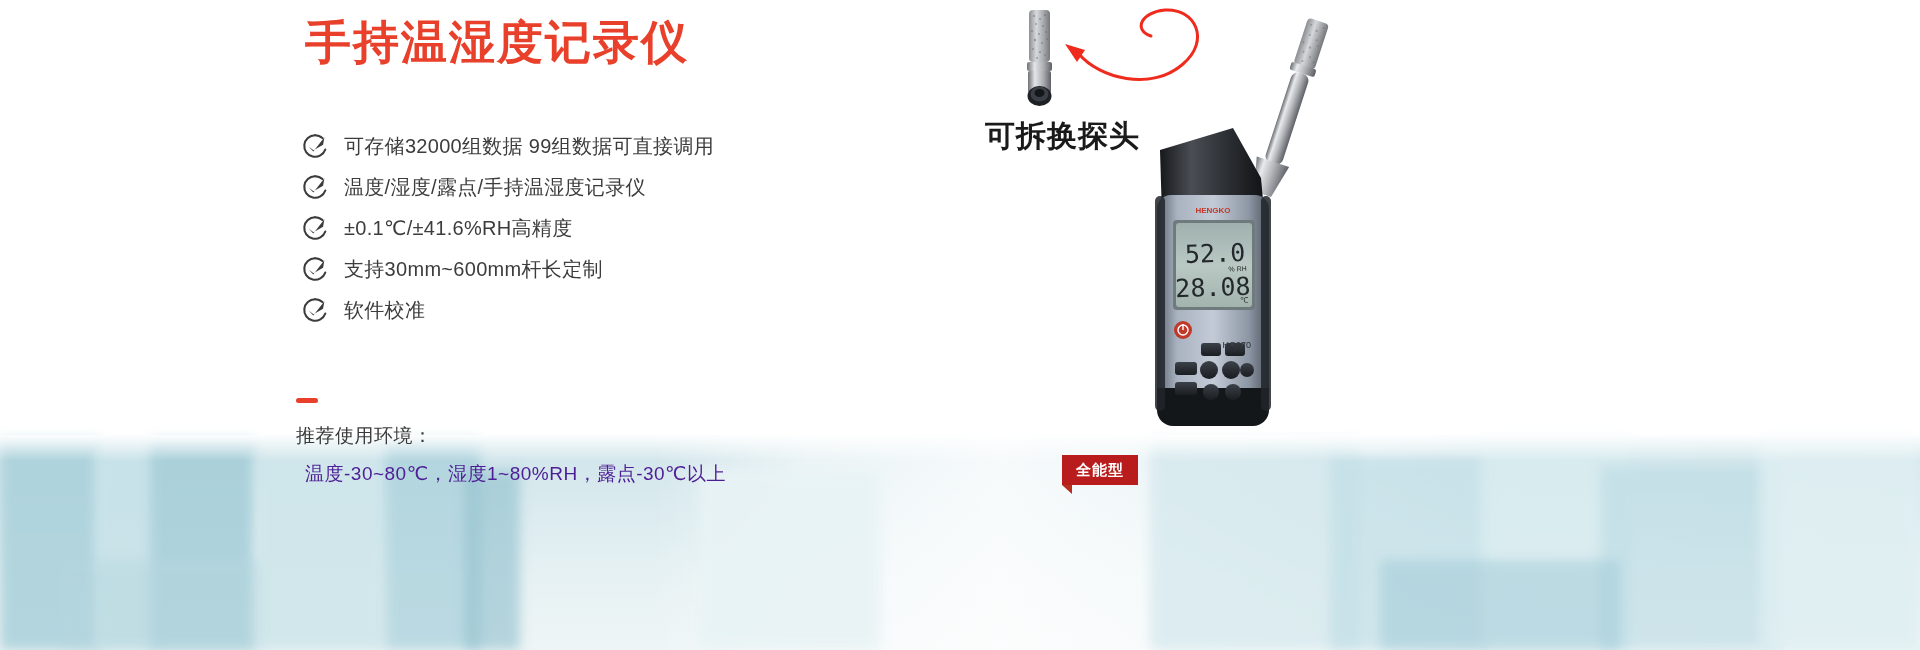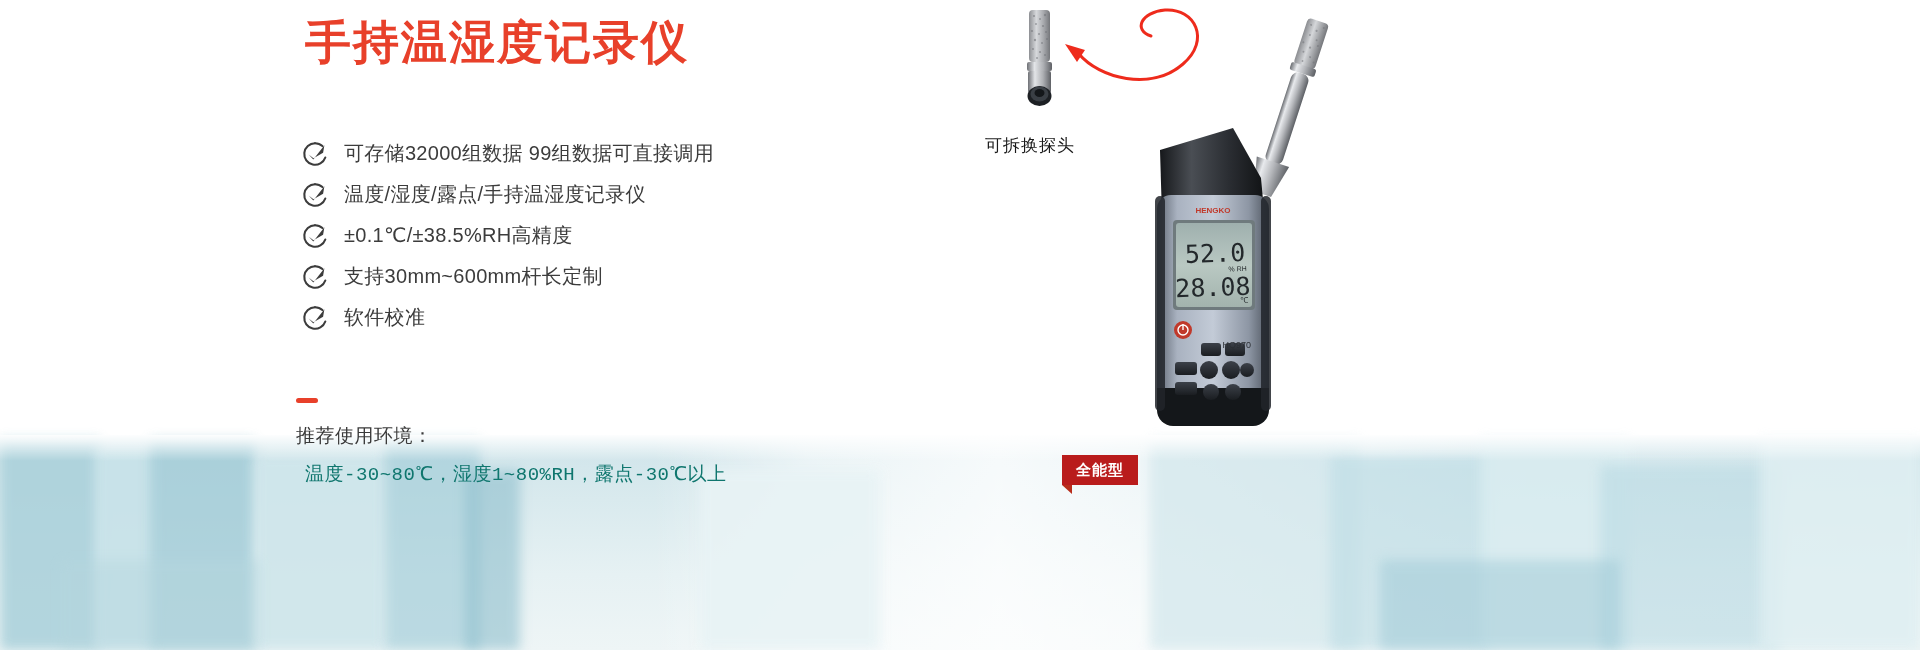--- a/index.html
+++ b/index.html
@@ -48,43 +48,43 @@
     position:absolute; left:305px; top:12px;
     font-size:46px; font-weight:bold; letter-spacing:2px;
     color:#e8402a; white-space:nowrap;
   }
   .subhead {
     position:absolute; left:303px; top:80px;
     font-size:28px; font-weight:bold; letter-spacing:1px;
     color:#1b1f9c; white-space:nowrap;
   }
   .features { position:absolute; left:302px; top:133px; }
-  .frow { display:flex; align-items:center; height:41px; }
+  .frow { display:flex; height:41px; }
   .tick { width:26px; height:26px; margin-right:16px; flex:0 0 auto; }
   .ftext {
     font-size:20px; color:#3c3c3c; white-space:nowrap; letter-spacing:.3px;
   }
 
   .red-dash {
     position:absolute; left:296px; top:398px;
     width:22px; height:5px; border-radius:3px; background:#e8402a;
   }
   .env1 {
     position:absolute; left:296px; top:423px;
     font-size:19px; color:#3a3a3a; letter-spacing:.5px; white-space:nowrap;
   }
   .env2 {
     position:absolute; left:305px; top:461px;
-    font-size:19px; color:#0f766e; letter-spacing:.5px; white-space:nowrap;font-family:Liberation Mono, monospace;
+    font-size:19px; color:#4c1d95; letter-spacing:.5px; white-space:nowrap;
   }
 
   
   .probe-label {
-    position:absolute; left:985px; top:134px;
-    font-size:17px; font-weight:normal; color:#1a1a1a; letter-spacing:1px;
+    position:absolute; left:985px; top:116px;
+    font-size:30px; font-weight:bold; color:#1a1a1a; letter-spacing:1px;
   }
   .loose-probe { position:absolute; left:1020px; top:8px; width:40px; height:105px; }
   .curve-arrow { position:absolute; left:1055px; top:0px; width:160px; height:90px; }
 
   
   .meter { position:absolute; left:1115px; top:0px; width:230px; height:500px; }
   .badge {
     position:absolute; left:1062px; top:455px;
     width:76px; height:30px; background:#b91c1c; color:#fff;
     font-size:15px; font-weight:bold; letter-spacing:1px;
@@ -141,21 +141,21 @@
       <span class="ftext">温度/湿度/露点/手持温湿度记录仪</span>
     </div>
     <div class="frow">
       <span class="tick">
         <svg viewBox="0 0 26 26" width="26" height="26">
           <path d="M13 2.2a10.8 10.8 0 1 0 10.3 14.3" fill="none" stroke="#3c3c3c" stroke-width="2.1" stroke-linecap="round"></path>
           <path d="M13 2.2a10.8 10.8 0 0 1 7.4 2.9" fill="none" stroke="#3c3c3c" stroke-width="2.1" stroke-linecap="round"></path>
           <path d="M6.6 13.4l4.7 5.2L22.4 4.3l-1.3 7.4-9.6 5.6z" fill="#3c3c3c"></path>
         </svg>
       </span>
-      <span class="ftext">±0.1℃/±38.5%RH高精度</span>
+      <span class="ftext">±0.1℃/±41.6%RH高精度</span>
     </div>
     <div class="frow">
       <span class="tick">
         <svg viewBox="0 0 26 26" width="26" height="26">
           <path d="M13 2.2a10.8 10.8 0 1 0 10.3 14.3" fill="none" stroke="#3c3c3c" stroke-width="2.1" stroke-linecap="round"></path>
           <path d="M13 2.2a10.8 10.8 0 0 1 7.4 2.9" fill="none" stroke="#3c3c3c" stroke-width="2.1" stroke-linecap="round"></path>
           <path d="M6.6 13.4l4.7 5.2L22.4 4.3l-1.3 7.4-9.6 5.6z" fill="#3c3c3c"></path>
         </svg>
       </span>
       <span class="ftext">支持30mm~600mm杆长定制</span>

